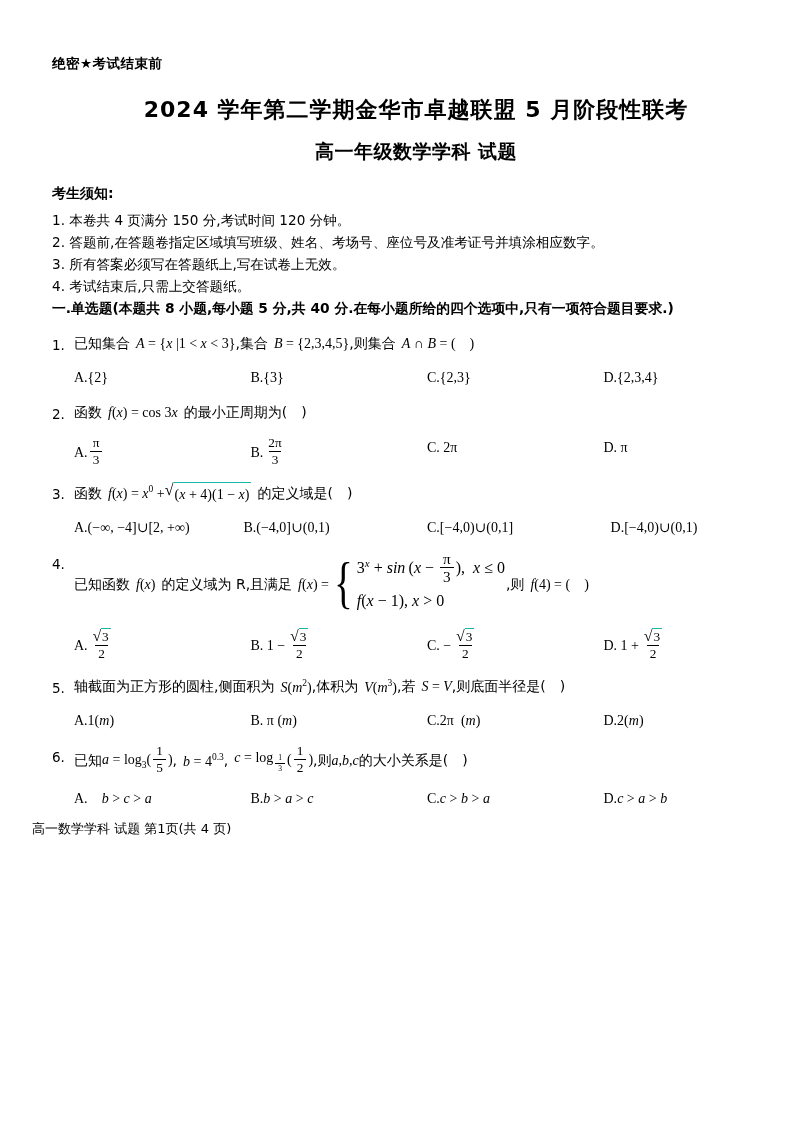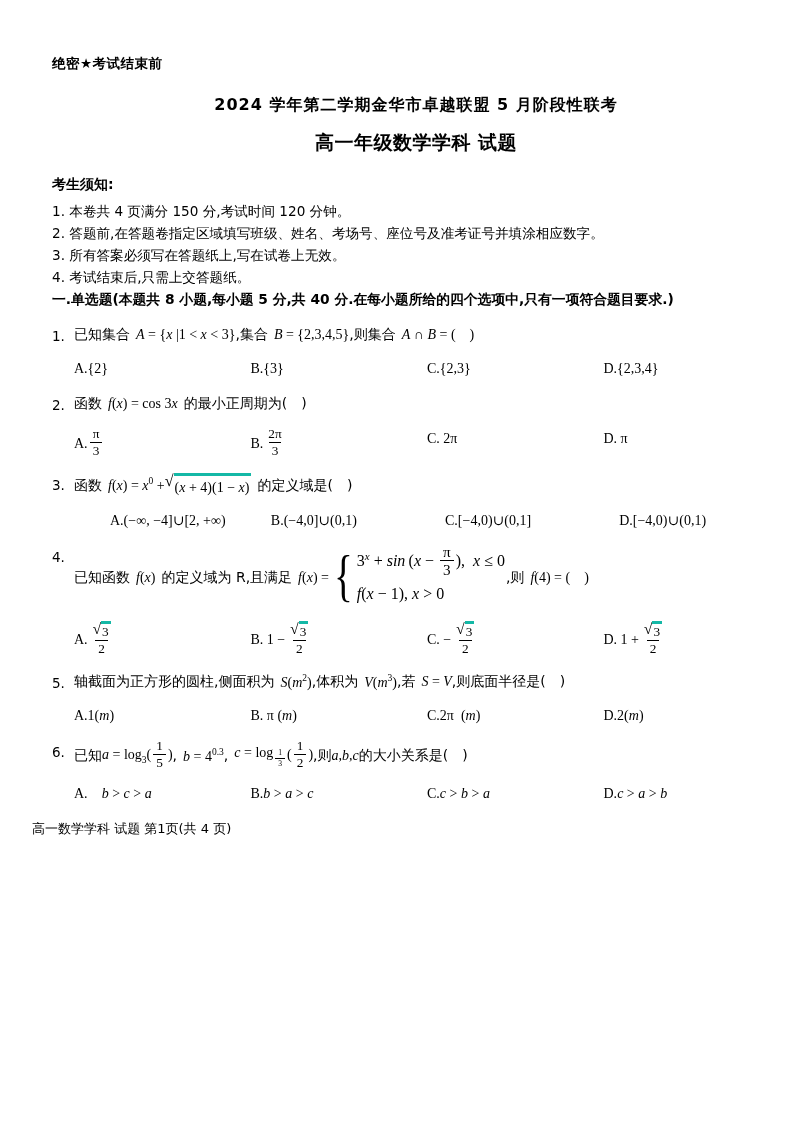--- a/index.html
+++ b/index.html
@@ -27,21 +27,21 @@
     font-family: "DejaVu Sans", "Liberation Sans", sans-serif;
     font-size: 13.5px;
     font-weight: bold;
     letter-spacing: 0.5px;
     margin-bottom: 22px;
   }
   .doc-title {
     text-align: center;
     font-family: "DejaVu Sans", "Liberation Sans", sans-serif;
     font-weight: bold;
-    font-size: 16px;
+    font-size: 22px;
     letter-spacing: 1px;
     margin: 0 0 14px 0;
   }
   .doc-subtitle {
     text-align: center;
     font-family: "DejaVu Sans", "Liberation Sans", sans-serif;
     font-weight: bold;
     font-size: 19px;
     letter-spacing: 0.5px;
     margin: 0 0 20px 0;
@@ -103,21 +103,21 @@
     padding-left: 22px;
     align-items: flex-start;
   }
   .opt {
     font-family: "DejaVu Sans", "Liberation Sans", sans-serif;
     font-size: 14px;
     display: flex;
     align-items: center;
   }
   .opts.c4 > .opt { width: 25%; }
-  .opts.c4w > .opt:nth-child(1) { width: 24%; margin-left: 36px; }
+  .opts.c4w > .opt:nth-child(1) { width: 24%; }
   .opts.c4w > .opt:nth-child(2) { width: 26%; }
   .opts.c4w > .opt:nth-child(3) { width: 26%; }
   .opts.c4w > .opt:nth-child(4) { width: 24%; }
   
   i, .it {
     font-family: "Liberation Serif", "DejaVu Serif", serif;
     font-style: italic;
   }
   .mserif {
     font-family: "Liberation Serif", "DejaVu Serif", serif;
@@ -146,21 +146,21 @@
     display: inline-flex;
     align-items: stretch;
     vertical-align: middle;
     font-family: "Liberation Serif", "DejaVu Serif", serif;
   }
   .sqrt > .rad {
     font-size: 1.15em;
     line-height: 1;
   }
   .sqrt > .rand {
-    border-top: 3px solid #14b8a6;
+    border-top: 1px solid #14b8a6;
     padding: 1px 2px 0 1px;
   }
   sup.exp {
     font-size: 0.68em;
     vertical-align: super;
     font-family: "Liberation Serif", "DejaVu Serif", serif;
     font-style: italic;
   }
   sup.expn {
     font-size: 0.68em;

